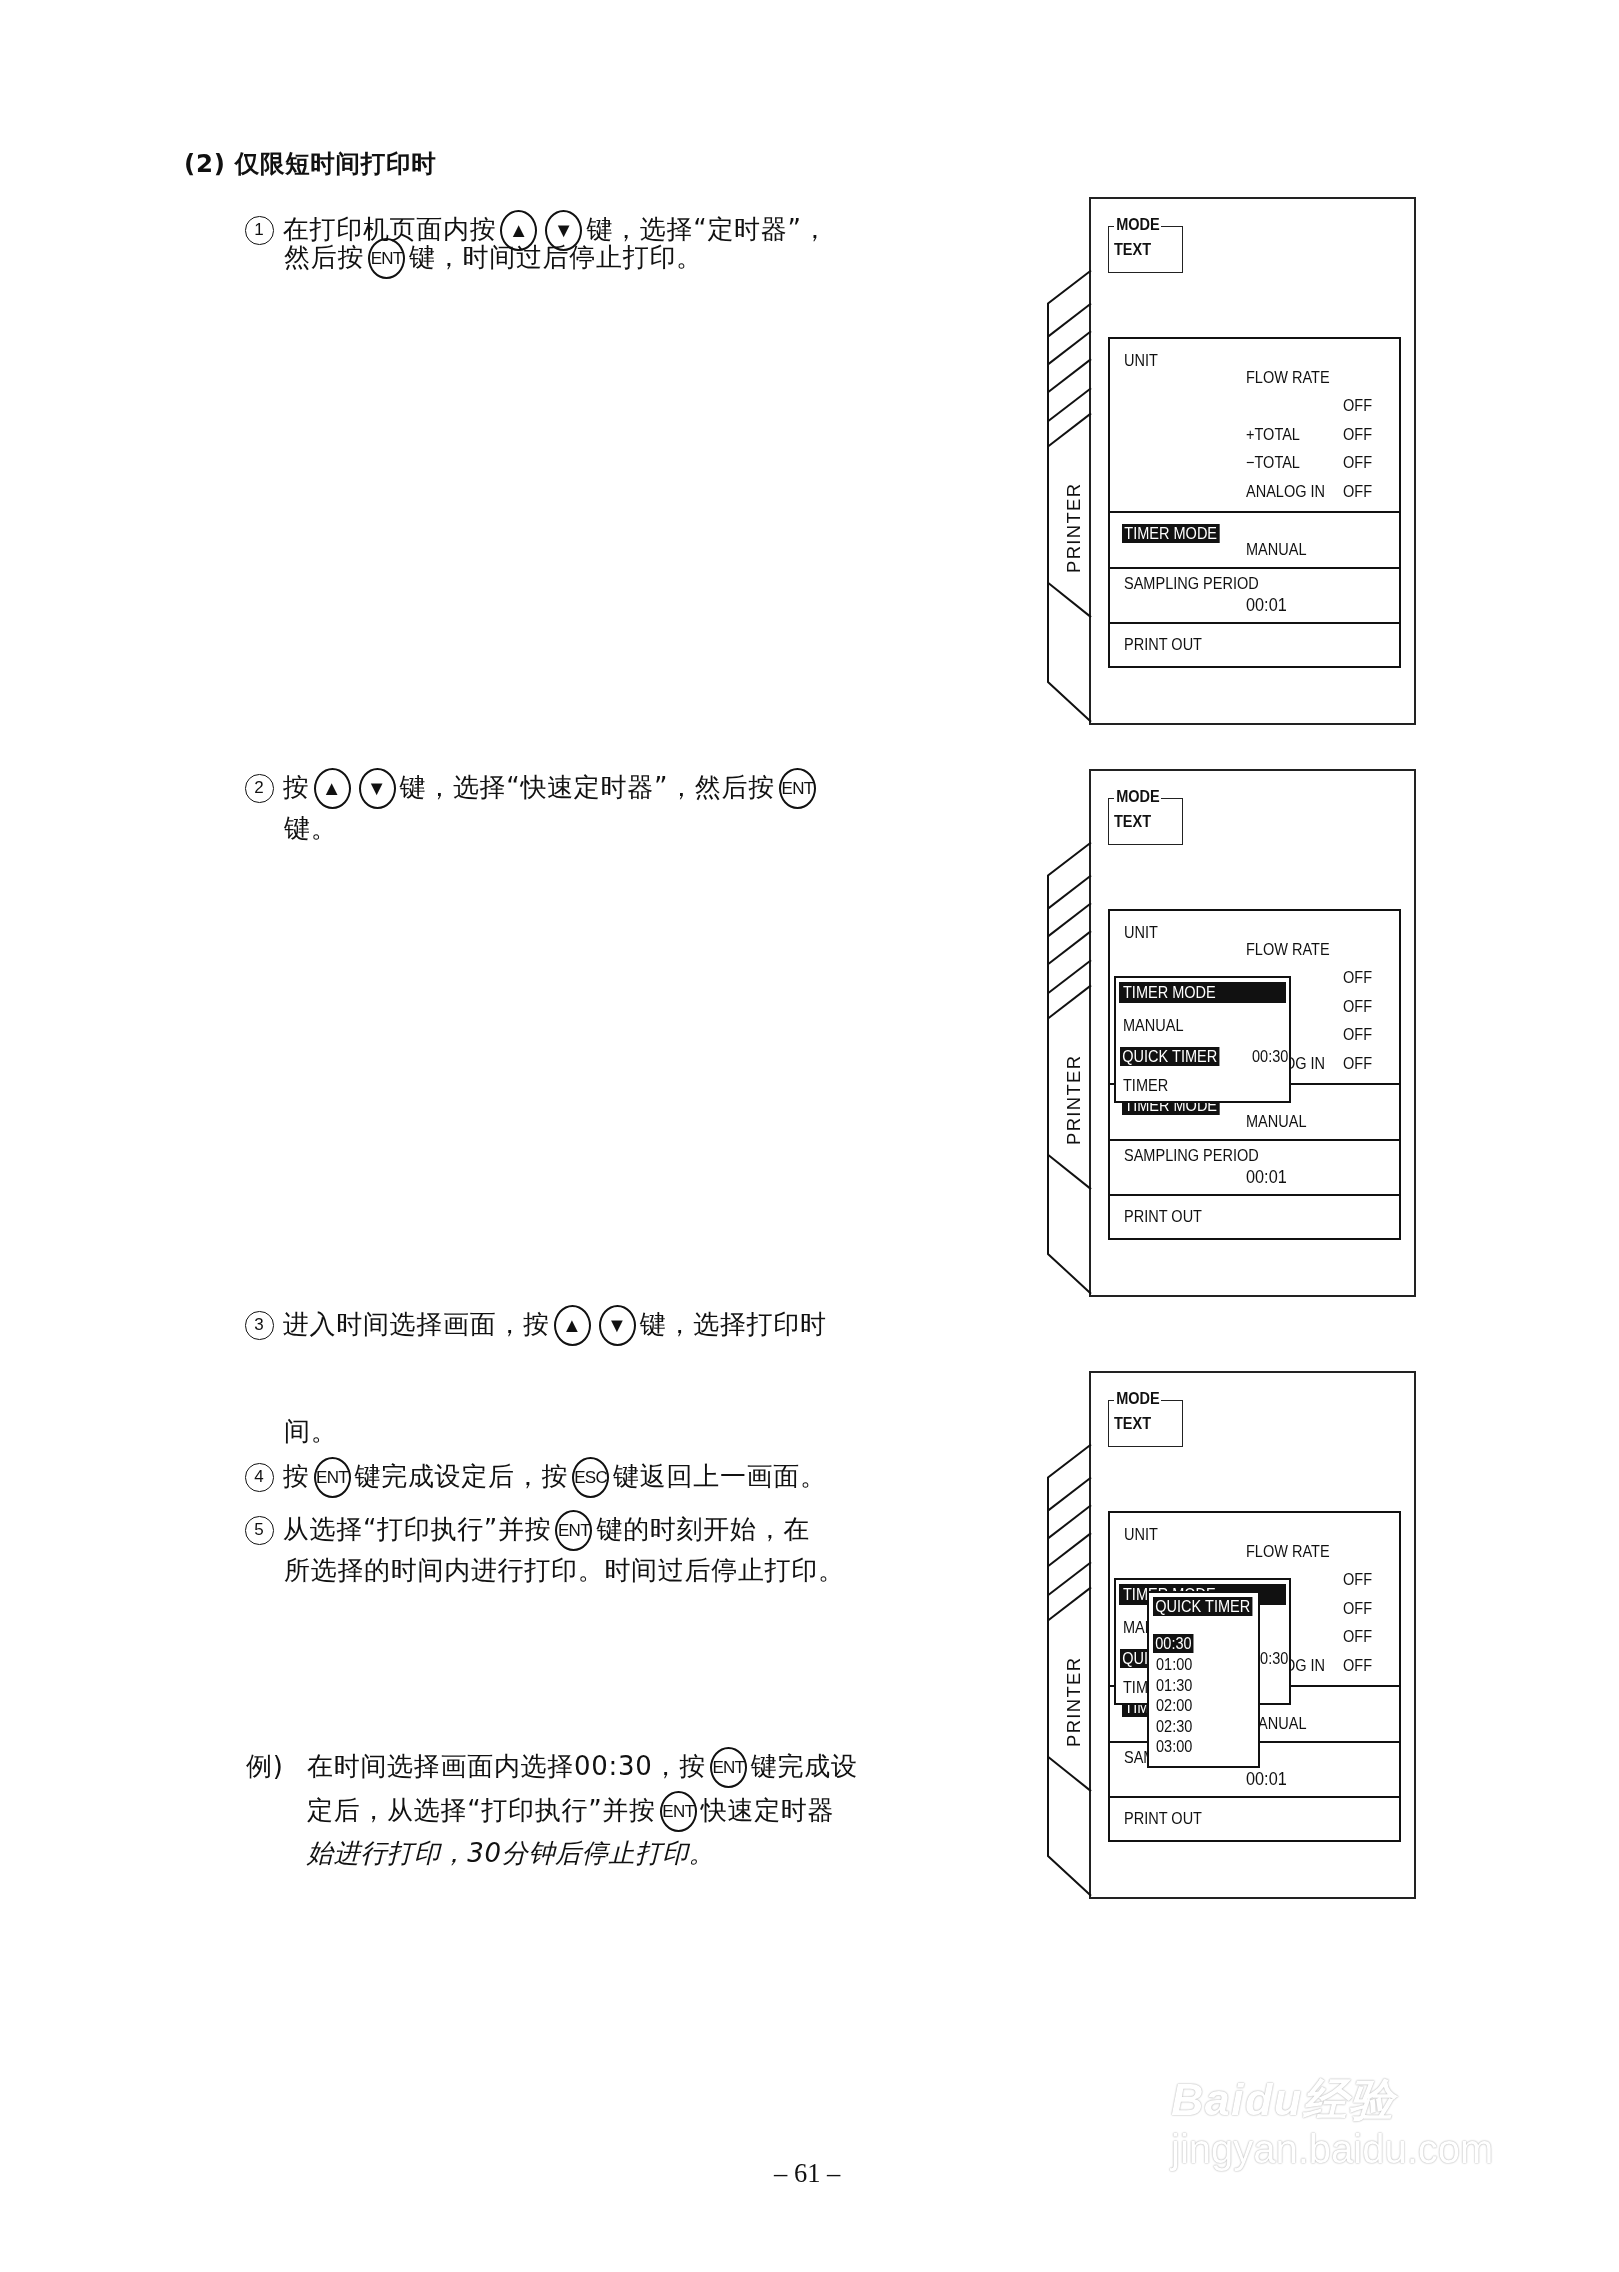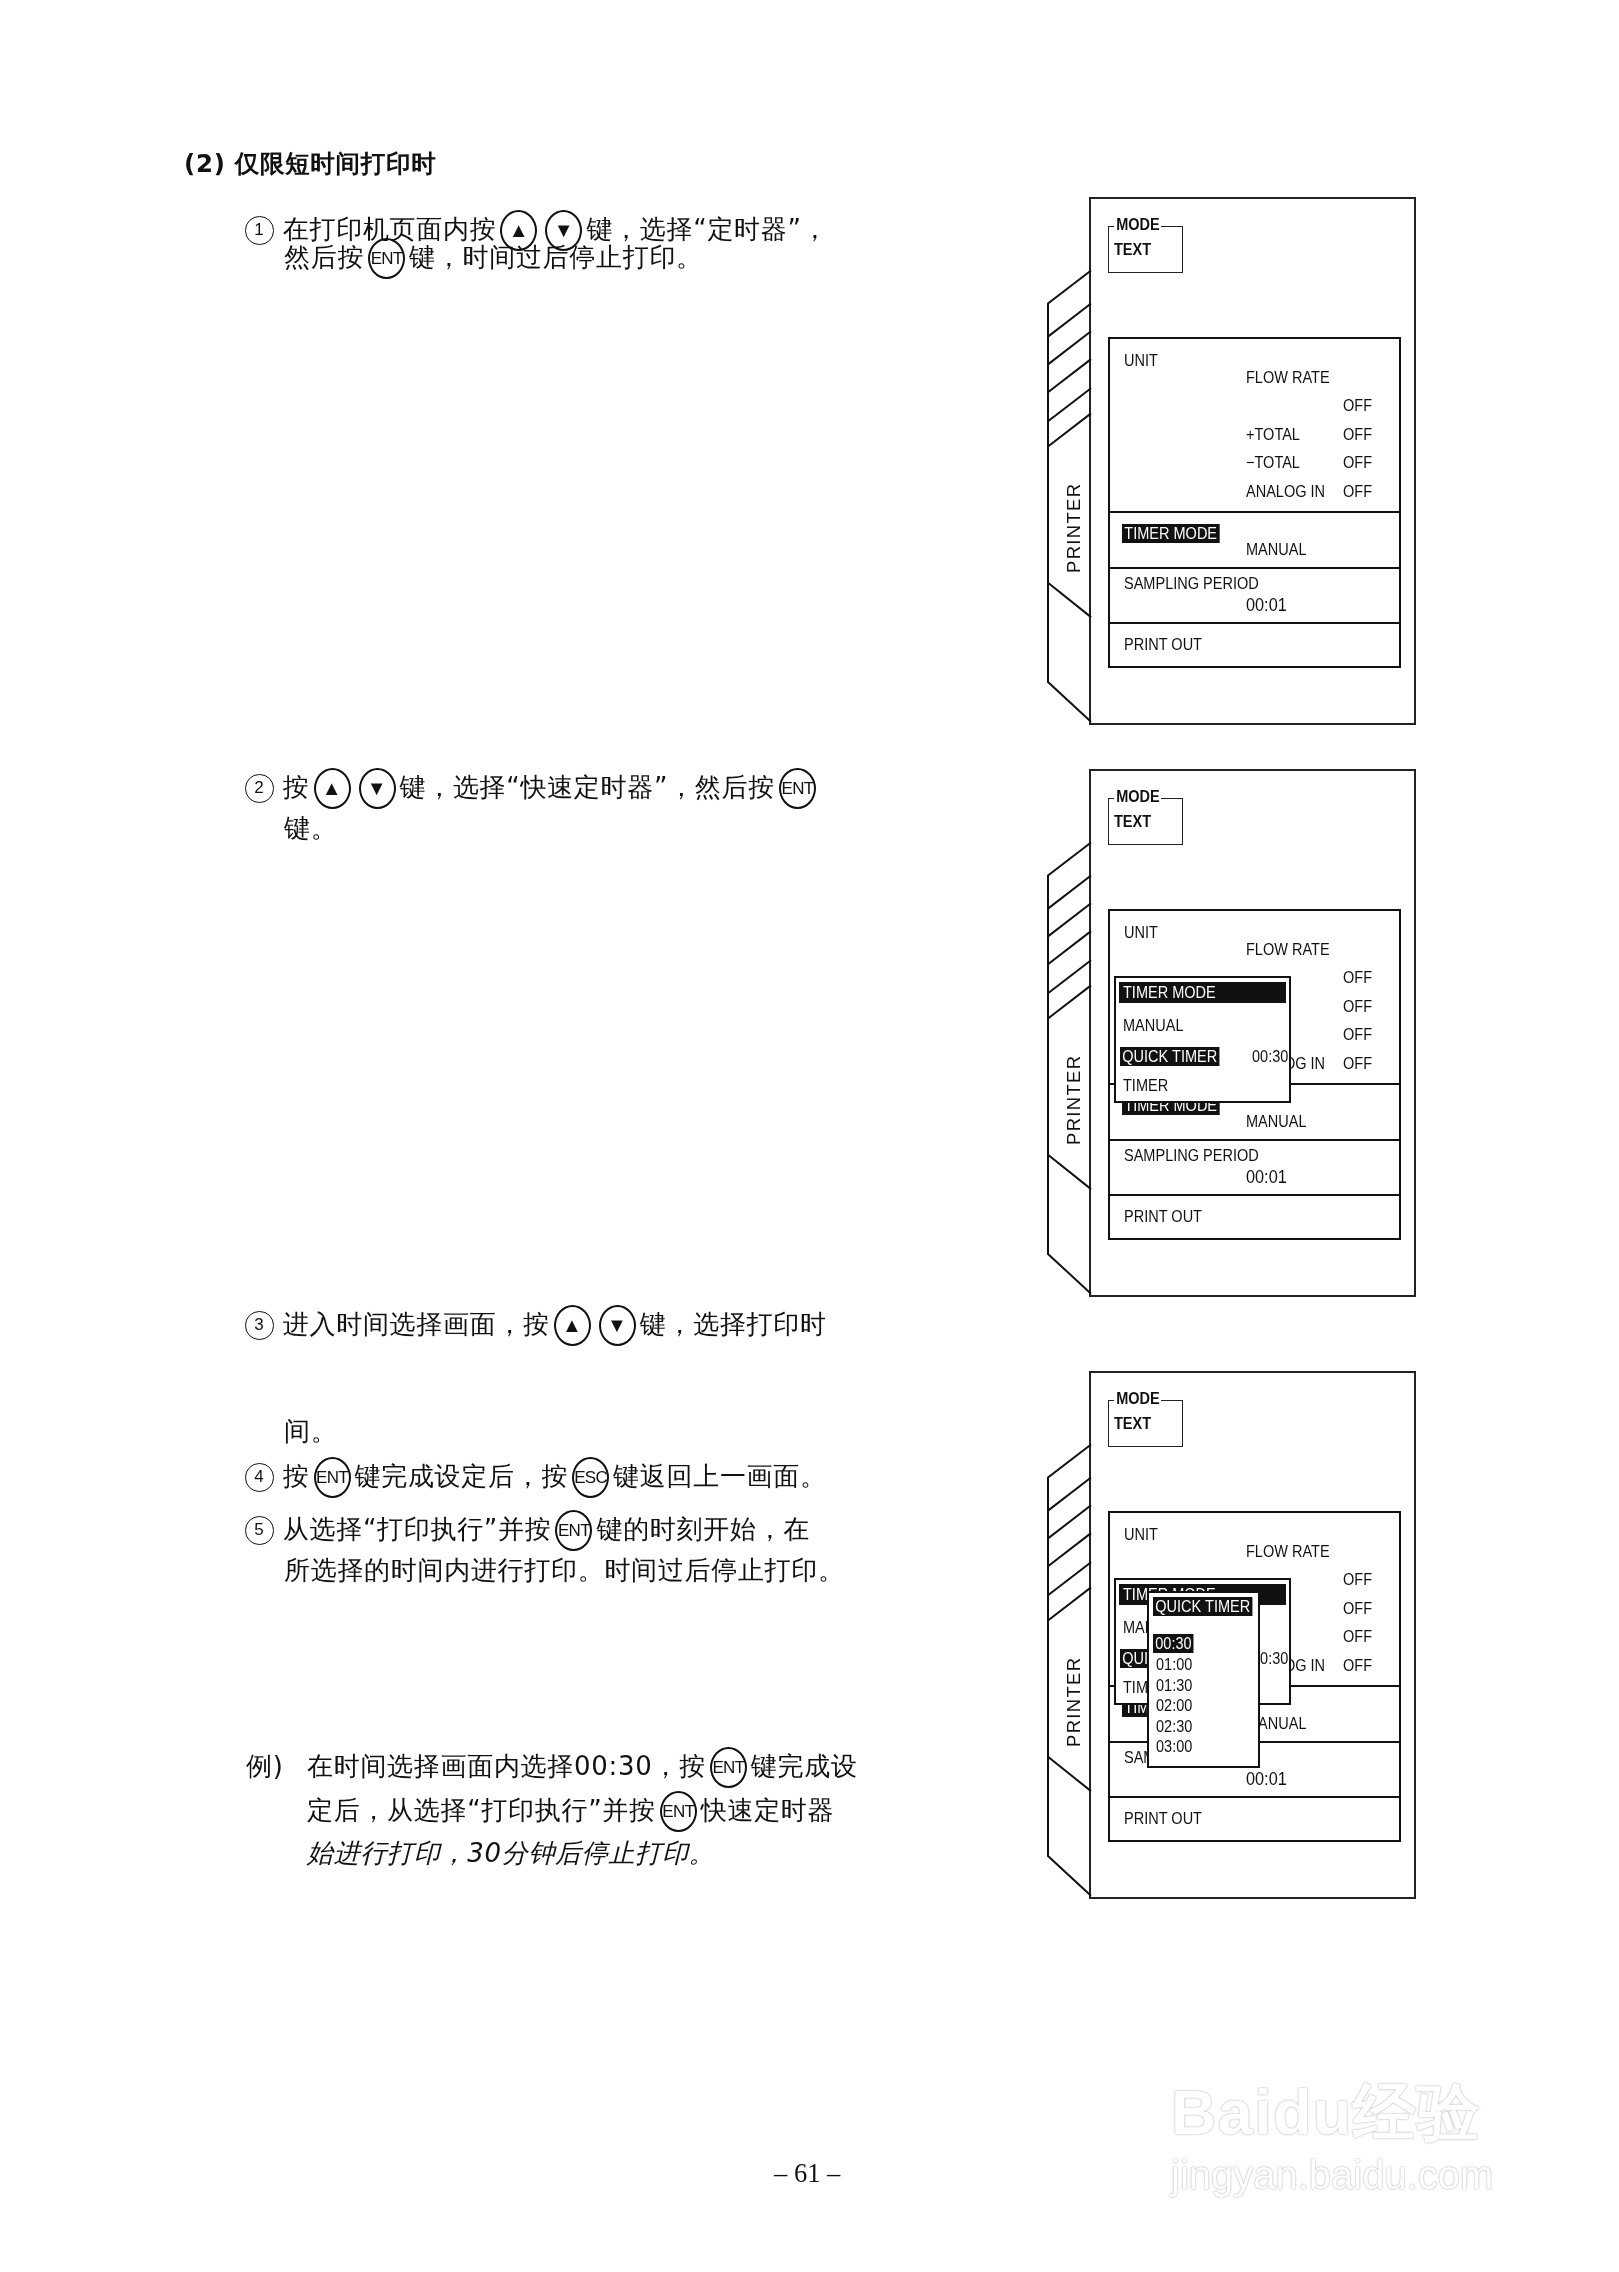--- a/index.html
+++ b/index.html
@@ -213,16 +213,16 @@
     <span class="t" style="left:6.6px;top:83px;">01:30</span>
     <span class="t" style="left:6.6px;top:103px;">02:00</span>
     <span class="t" style="left:6.6px;top:124px;">02:30</span>
     <span class="t" style="left:6.6px;top:144px;">03:00</span>
   </div>
 </div>
 
 <div class="page-num">–  61  –</div>
 
 <div class="watermark">
-  <div style="font-size:63px;font-weight:bold;letter-spacing:1.3px;">Baidu经验</div>
+  <div style="font-size:45px;font-weight:bold;letter-spacing:1.3px;font-style:italic;">Baidu经验</div>
   <div style="font-size:40px;margin-top:-2.6px;">jingyan.baidu.com</div>
 </div>
 
 
 </body></html>

